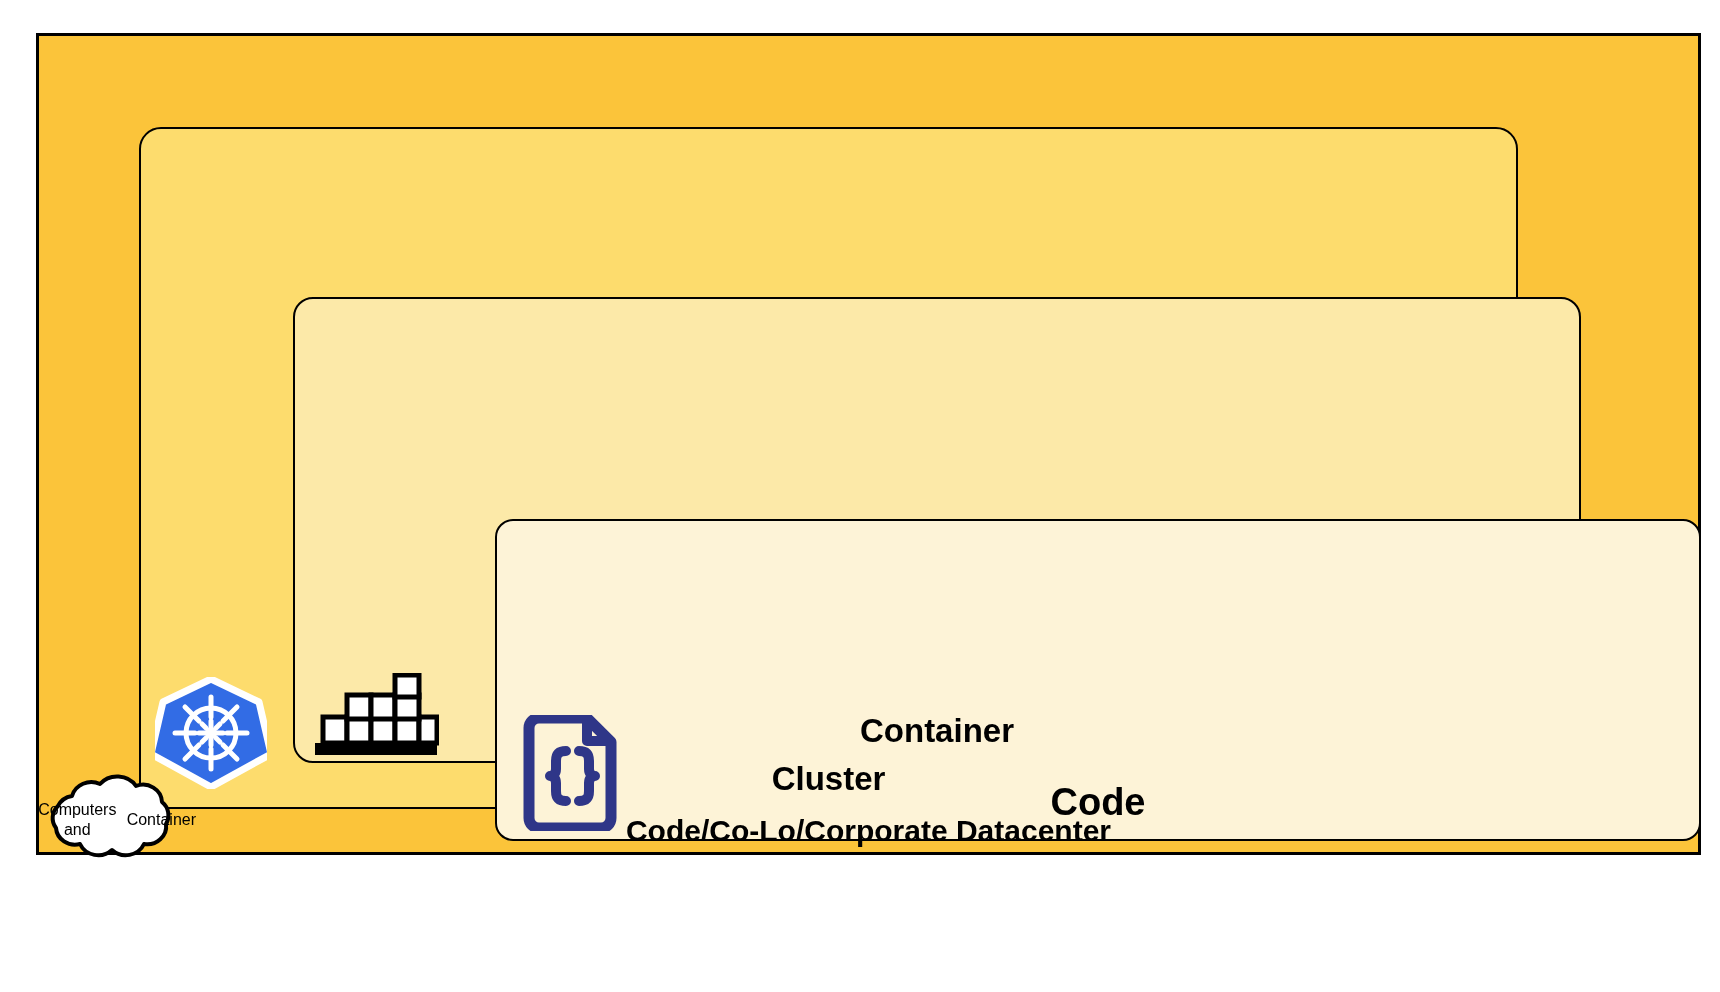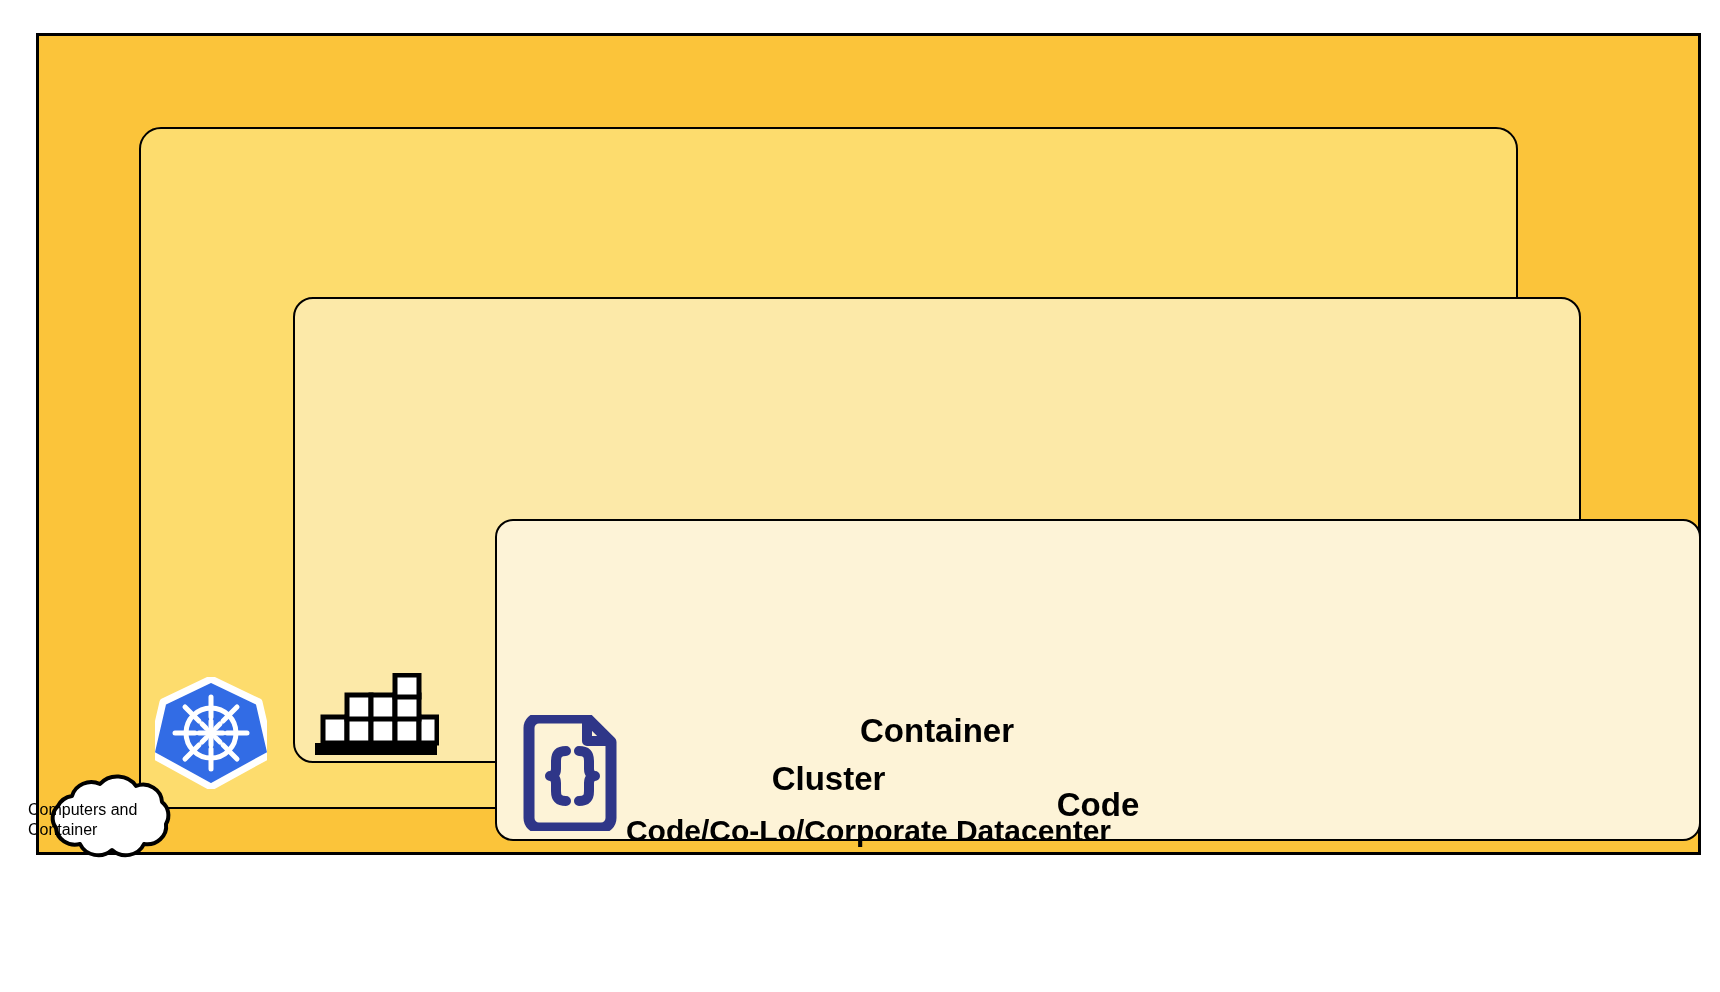--- a/index.html
+++ b/index.html
@@ -80,21 +80,21 @@
     font-family: "Liberation Sans", sans-serif;
     font-weight: 700;
     white-space: nowrap;
     line-height: 1.18;
     text-align: center;
   }
   .label-code {
     left: 0;
     right: 0;
     bottom: 14px;
-    font-size: 33px;
+    font-size: 38px;
     text-align: center;
   }
   .label-container {
     left: 0;
     right: 0;
     bottom: 10px;
     font-size: 33px;
   }
   .label-cluster {
     left: 0;
@@ -150,22 +150,22 @@
     left: 0;
     top: 0;
   }
   .cloud-text {
     position: absolute;
     left: 0;
     top: 0;
     width: 168px;
     height: 98px;
     display: flex;
-    flex-direction: column;
-    align-items: flex-start;
+    flex-direction: row;
+    align-items: center;
     justify-content: center;
     font-family: "Liberation Sans", sans-serif;
     font-size: 16px;
     color: #000000;
     line-height: 1.28;
     text-align: center;
     padding-top: 2px;
     box-sizing: border-box;
   }
   .cloud-text span { display: block; }

